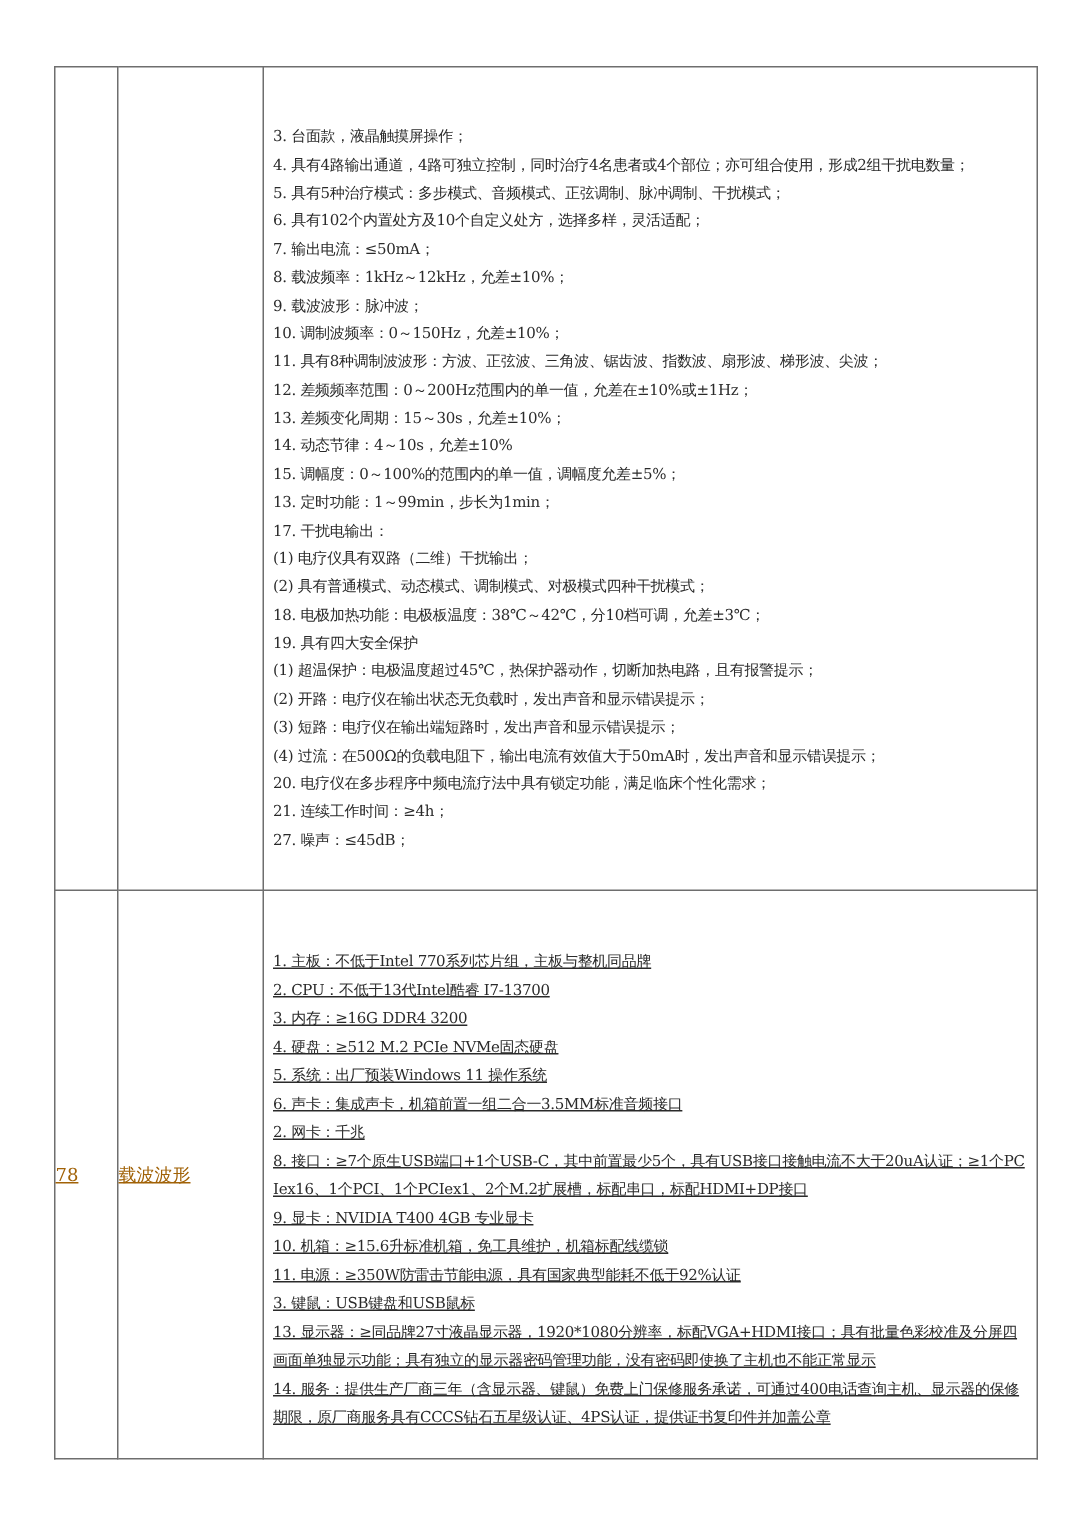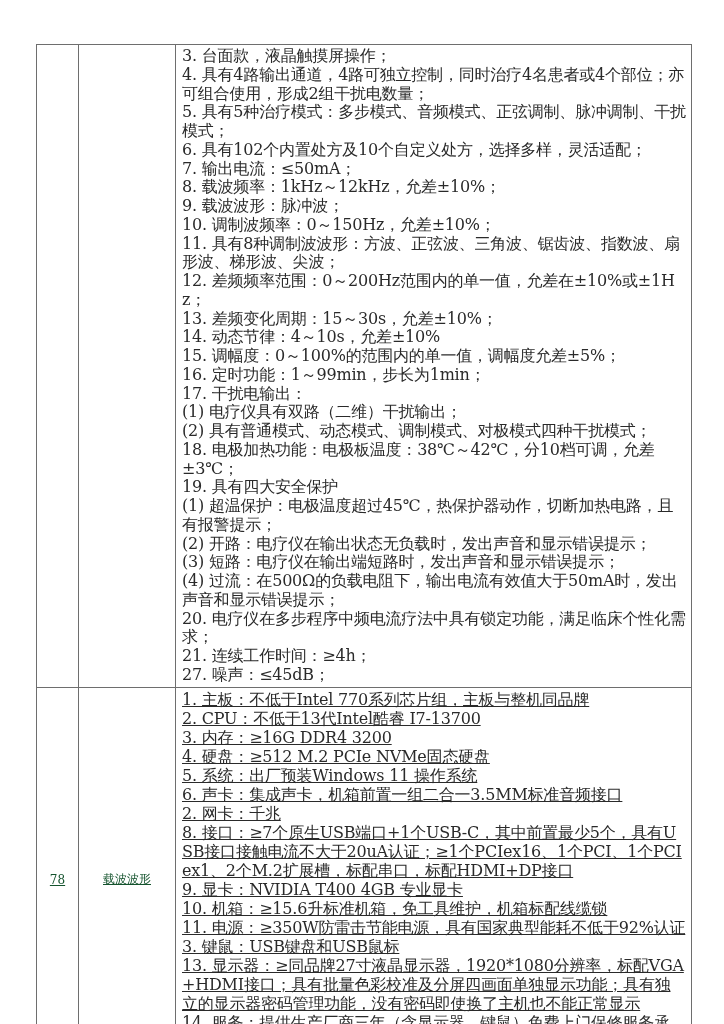--- a/index.html
+++ b/index.html
@@ -2,24 +2,24 @@
 <html><head>
 <meta charset="utf-8">
 <style>
   html, body { margin: 0; padding: 0; background: #ffffff; }
   body { width: 724px; height: 1024px; position: relative; overflow: hidden;
          font-family: "DejaVu Serif", "Liberation Serif", serif; color: #2a2a2a; }
   table.spec { position: absolute; left: 36px; top: 44px; width: 655px;
                border-collapse: collapse; table-layout: fixed; }
   table.spec td { border: 1.5px solid #6e6e6e; vertical-align: top; padding: 0; }
   col.c1 { width: 42px; } col.c2 { width: 97px; } col.c3 { width: 516px; }
-  td.num, td.name { vertical-align: middle !important; text-align: center;
-                    font-size: 12px; color: #14532d; }
-  .lines { padding: 2px 5px 2px 6px; font-size: 16px; line-height: 18.75px;
-           letter-spacing: -0.2px; }
+  td.num, td.name { vertical-align: middle !important; text-align: left;
+                    font-size: 12px; color: #a16207; }
+  .lines { padding: 2px 5px 2px 6px; font-size: 10px; line-height: 18.75px;
+           letter-spacing: -0.2px; margin-top: 36px; }
   .row2 .lines { line-height: 19px; }
   .line { display: block; white-space: normal; word-break: break-all; }
   tr.r1 td { height: 548px; }
   tr.r2 td { height: 378px; text-decoration: underline; }
 </style>
 </head>
 <body>
 
 <table class="spec">
   <colgroup>
@@ -39,21 +39,21 @@
           <span class="line">6. 具有102个内置处方及10个自定义处方，选择多样，灵活适配；</span>
           <span class="line">7. 输出电流：≤50mA；</span>
           <span class="line">8. 载波频率：1kHz～12kHz，允差±10%；</span>
           <span class="line">9. 载波波形：脉冲波；</span>
           <span class="line">10. 调制波频率：0～150Hz，允差±10%；</span>
           <span class="line">11. 具有8种调制波波形：方波、正弦波、三角波、锯齿波、指数波、扇形波、梯形波、尖波；</span>
           <span class="line">12. 差频频率范围：0～200Hz范围内的单一值，允差在±10%或±1Hz；</span>
           <span class="line">13. 差频变化周期：15～30s，允差±10%；</span>
           <span class="line">14. 动态节律：4～10s，允差±10%</span>
           <span class="line">15. 调幅度：0～100%的范围内的单一值，调幅度允差±5%；</span>
-          <span class="line">16. 定时功能：1～99min，步长为1min；</span>
+          <span class="line">13. 定时功能：1～99min，步长为1min；</span>
           <span class="line">17. 干扰电输出：</span>
           <span class="line">(1) 电疗仪具有双路（二维）干扰输出；</span>
           <span class="line">(2) 具有普通模式、动态模式、调制模式、对极模式四种干扰模式；</span>
           <span class="line">18. 电极加热功能：电极板温度：38℃～42℃，分10档可调，允差±3℃；</span>
           <span class="line">19. 具有四大安全保护</span>
           <span class="line">(1) 超温保护：电极温度超过45℃，热保护器动作，切断加热电路，且有报警提示；</span>
           <span class="line">(2) 开路：电疗仪在输出状态无负载时，发出声音和显示错误提示；</span>
           <span class="line">(3) 短路：电疗仪在输出端短路时，发出声音和显示错误提示；</span>
           <span class="line">(4) 过流：在500Ω的负载电阻下，输出电流有效值大于50mA时，发出声音和显示错误提示；</span>
           <span class="line">20. 电疗仪在多步程序中频电流疗法中具有锁定功能，满足临床个性化需求；</span>

